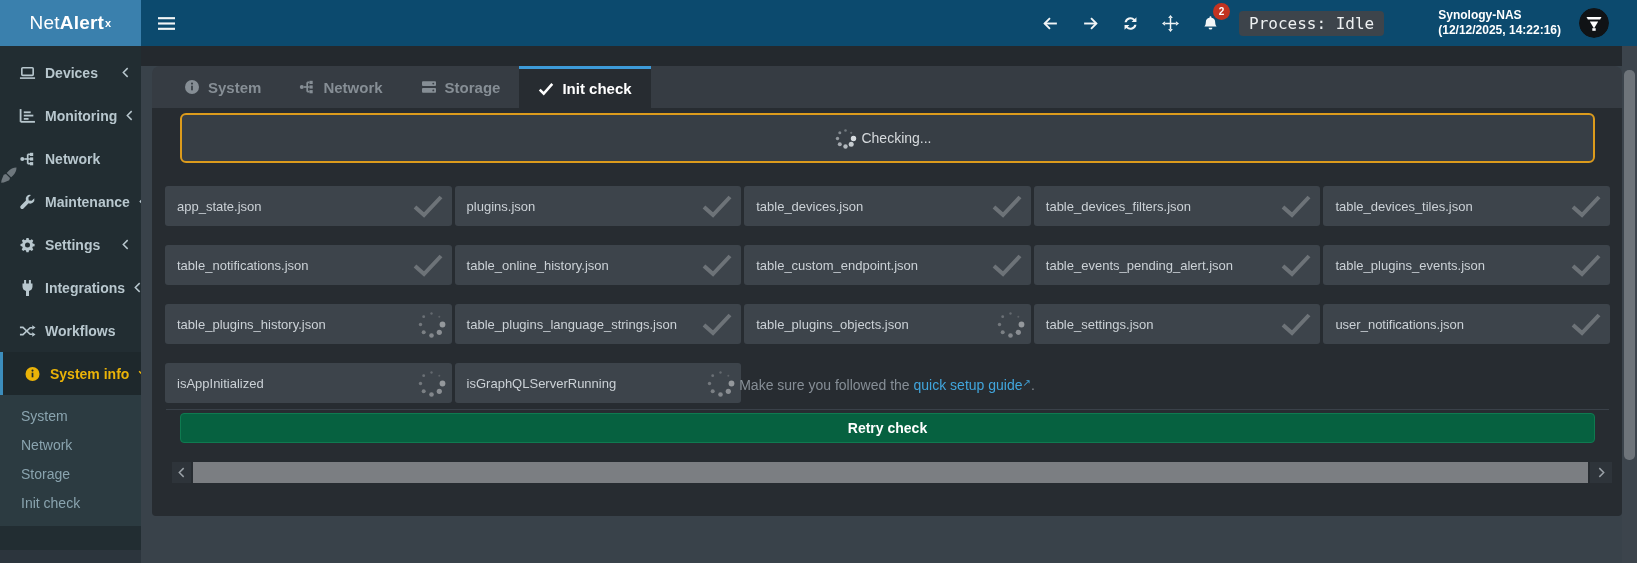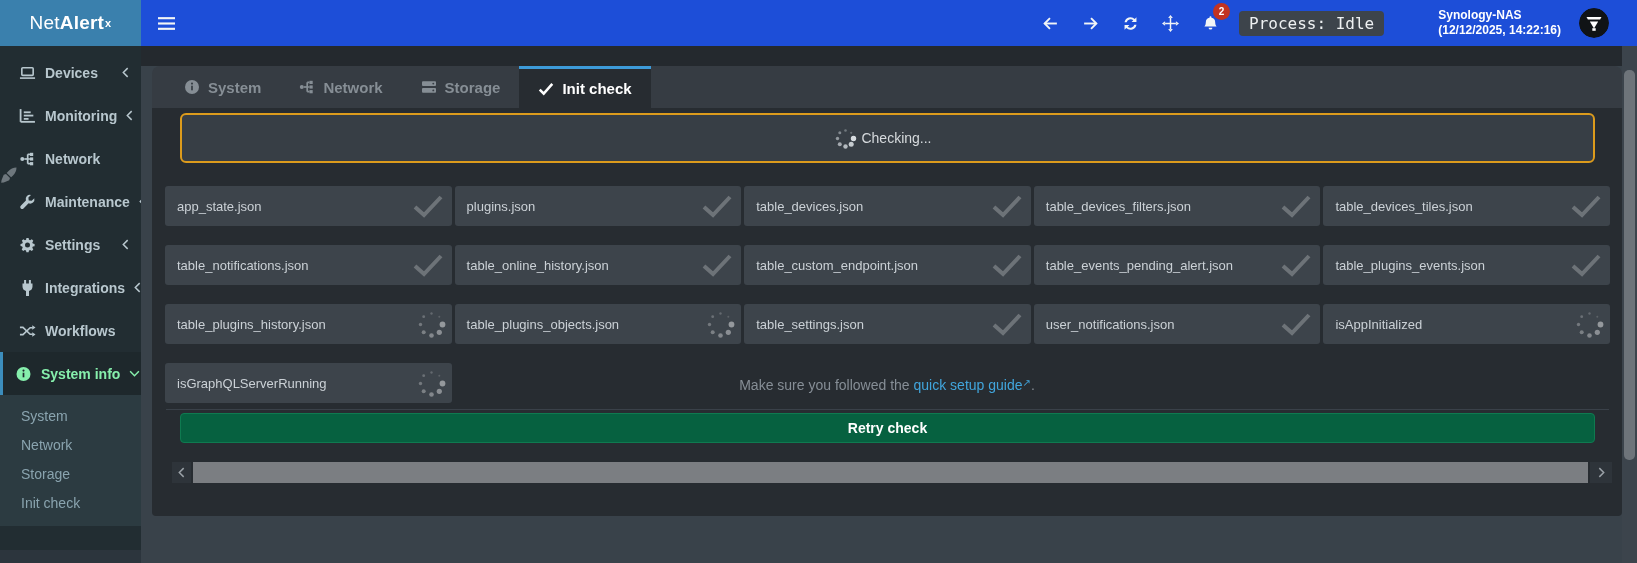--- a/index.html
+++ b/index.html
@@ -1,42 +1,42 @@
 <!DOCTYPE html>
 <html><head>
 <meta charset="utf-8">
 <style>
   * { box-sizing: border-box; margin: 0; padding: 0; }
   html,body { width:1637px; height:563px; }
   body { font-family:"Liberation Sans","DejaVu Sans",sans-serif; background:#39424a; overflow:hidden; }
   .app { position:relative; width:1637px; height:563px; background:#39424a; }
 
   
-  .navbar { position:absolute; left:0; top:0; width:1637px; height:46px; background:#1d4ed8; display:flex; }
+  .navbar { position:absolute; left:0; top:0; width:1637px; height:46px; background:#0c4a6e; display:flex; }
   .logo { width:141px; height:46px; background:#3a80ad; color:#fff; display:flex; align-items:center; justify-content:center; font-size:19px; letter-spacing:.2px; }
   .logo .light { font-weight:400; } .logo b { font-weight:700; }
   .logo sup { font-size:11px; font-weight:700; margin-left:1px; }
   .nav-main { flex:1; display:flex; align-items:center; padding:0 28px 0 14px; color:#f2f5f6; }
   .icon-btn { background:none; border:none; color:#f2f5f6; width:22px; height:22px; display:flex; align-items:center; justify-content:center; cursor:pointer; }
   .icon-btn svg { width:17px; height:17px; }
   .nav-right { margin-left:auto; display:flex; align-items:center; gap:18px; }
   .bell-wrap { position:relative; }
   .bell-badge { position:absolute; top:-9px; right:-9px; min-width:17px; height:17px; padding:0 4px; background:#c23321; color:#fff; border-radius:9px; font-size:10px; font-weight:700; display:flex; align-items:center; justify-content:center; }
   .proc-badge { background:#3d444b; color:#eef1f2; font-family:"DejaVu Sans Mono","Liberation Mono",monospace; font-size:16px; padding:3px 10px; border-radius:4px; white-space:nowrap; }
   .host-block { color:#fff; font-size:12px; font-weight:700; line-height:15px; white-space:nowrap;margin-left:36px; }
   .avatar { width:30px; height:30px; border-radius:50%; overflow:hidden; flex:none; }
 
   
   .sidebar { position:absolute; left:0; top:46px; width:141px; height:517px; background:#222d32; color:#b8c7ce; padding-top:5px; }
   .side-item { height:43px; display:flex; align-items:center; gap:9px; padding:0 12px 0 16px; font-size:14px; font-weight:600; cursor:pointer; border-left:3px solid transparent; }
   .side-item svg.mi { width:17px; height:16px; flex:none; }
   .side-item .lbl { flex:1; white-space:nowrap; }
   .side-item .chev { width:7px; height:11px; flex:none; }
   .side-item .chev-d { width:11px; height:7px; flex:none; }
-  .side-item.active { background:#1e282c; color:#86efac; border-left:3px solid #3c8dbc; padding-left:12px; }
+  .side-item.active { background:#1e282c; color:#eab308; border-left:3px solid #3c8dbc; padding-left:21px; }
   .hole { fill:#222d32; }
   .side-item.active .hole { fill:#1e282c; }
   .submenu { background:#2c3b41; padding:7px 0 8px; }
   .submenu .sub { height:29px; line-height:29px; padding-left:21px; font-size:14px; color:#8aa4af; cursor:pointer; }
   .side-footer { position:absolute; left:0; bottom:0; width:141px; height:13px; background:#2c353d; }
   .rocket { position:absolute; left:1px; top:121px; width:16px; height:16px; color:#6e777d; }
 
   
   .main { position:absolute; left:141px; top:46px; width:1496px; height:517px; background:#39424a; }
   .band { position:absolute; left:0; top:0; width:1481px; height:20px; background:#24292e; }
@@ -355,20 +355,26 @@
           <div class="tile" data-state="done">
               <span class="nm">table_plugins_events.json</span>
               <svg class="i-check" width="32" height="24" viewBox="0 0 32 24">
                 <path d="M3 13l9 8L29 3"></path>
               </svg>
             </div>
           <div class="tile" data-state="checking">
               <span class="nm">table_plugins_history.json</span>
               <span class="spin spin-lg i-spin"></span>
             </div>
+          <div class="tile" data-state="done">
+              <span class="nm">table_plugins_language_strings.json</span>
+              <svg class="i-check" width="32" height="24" viewBox="0 0 32 24">
+                <path d="M3 13l9 8L29 3"></path>
+              </svg>
+            </div>
           <div class="tile" data-state="checking">
               <span class="nm">table_plugins_objects.json</span>
               <span class="spin spin-lg i-spin"></span>
             </div>
           <div class="tile" data-state="done">
               <span class="nm">table_settings.json</span>
               <svg class="i-check" width="32" height="24" viewBox="0 0 32 24">
                 <path d="M3 13l9 8L29 3"></path>
               </svg>
             </div>

